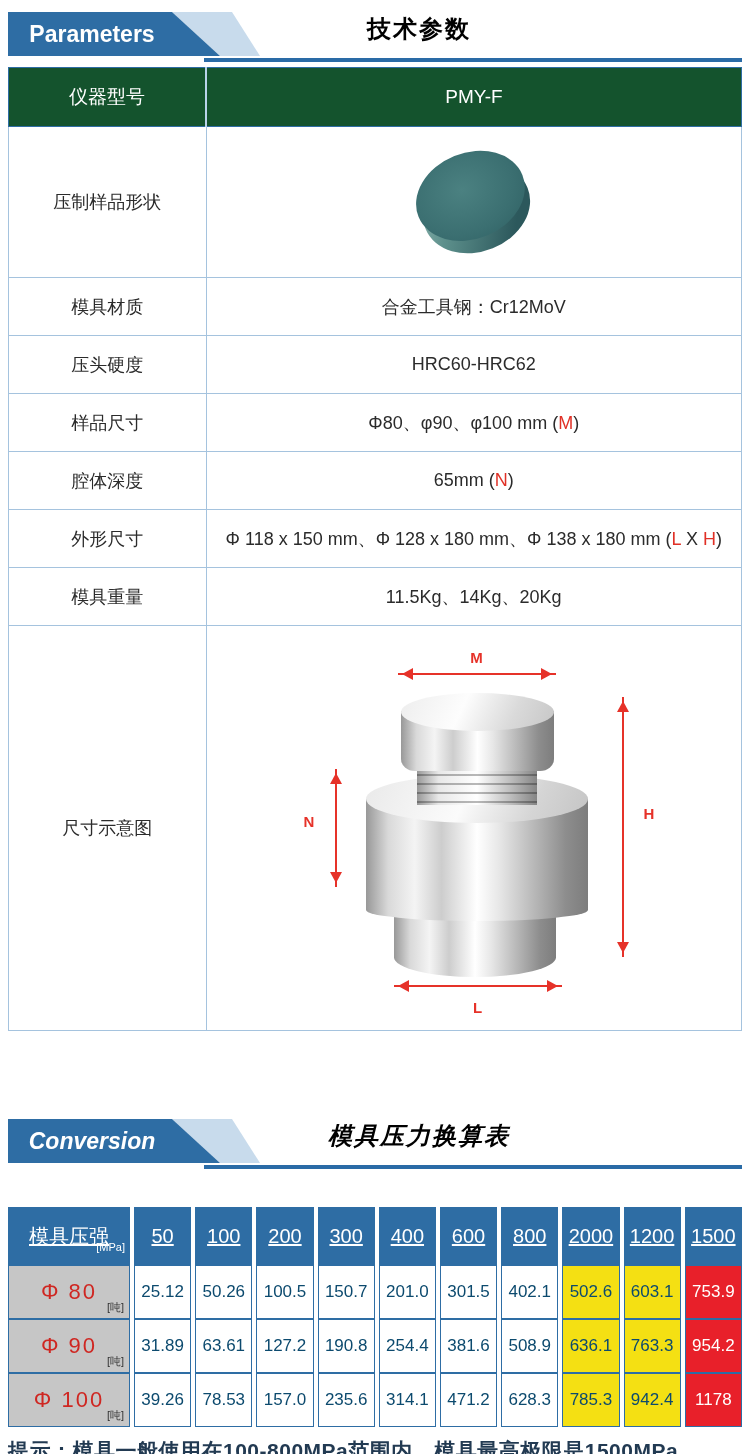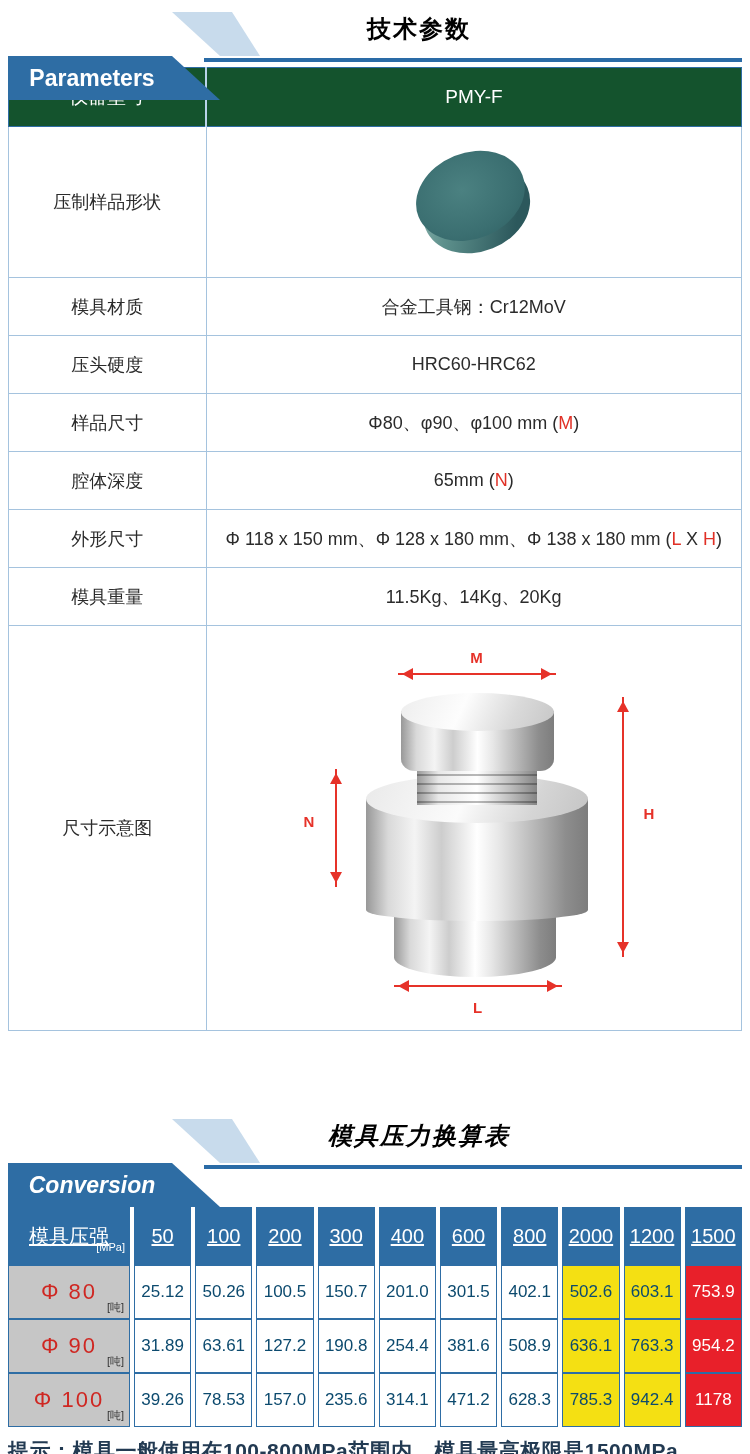--- a/index.html
+++ b/index.html
@@ -7,21 +7,21 @@
         font-family:"Liberation Sans","DejaVu Sans",sans-serif;color:#222;}
 
   
   .sec{position:relative;height:50px;margin:12px 8px 0 8px;}
   .sec-line{position:absolute;left:196px;right:0;bottom:0;height:4px;background:#2a6ba6;}
   .ribbon-light{position:absolute;left:164px;top:0;width:100px;height:44px;background:#c8dbec;
                 clip-path:polygon(0 0,60px 0,88px 100%,48px 100%);}
   .ribbon-blue{position:absolute;left:0;top:0;width:212px;height:44px;background:#2e6da4;
                clip-path:polygon(0 0,164px 0,212px 100%,0 100%);
                color:#fff;font-size:23px;font-weight:bold;line-height:44px;
-               text-align:center;padding-right:0;box-sizing:border-box;margin-top:44px;}
+               text-align:center;padding-right:0;box-sizing:border-box;}
   .ribbon-blue span{display:inline-block;margin-right:44px;}
   .sec-title{position:absolute;left:0;right:0;top:1px;text-align:center;padding-left:88px;
              font-size:24px;font-weight:bold;color:#000000;letter-spacing:2px;}
 
   
   .spec-table{border-collapse:collapse;width:734px;margin:5px 8px 0 8px;table-layout:fixed;}
   .spec-table td{border:1px solid #a5c3de;text-align:center;vertical-align:middle;
                  font-size:18px;color:#2b2b2b;}
   .spec-table td.lbl{width:194px;}
   .spec-table tr.spec-head td{background:#14532d;color:#ffffff;height:56px;font-size:19px;

